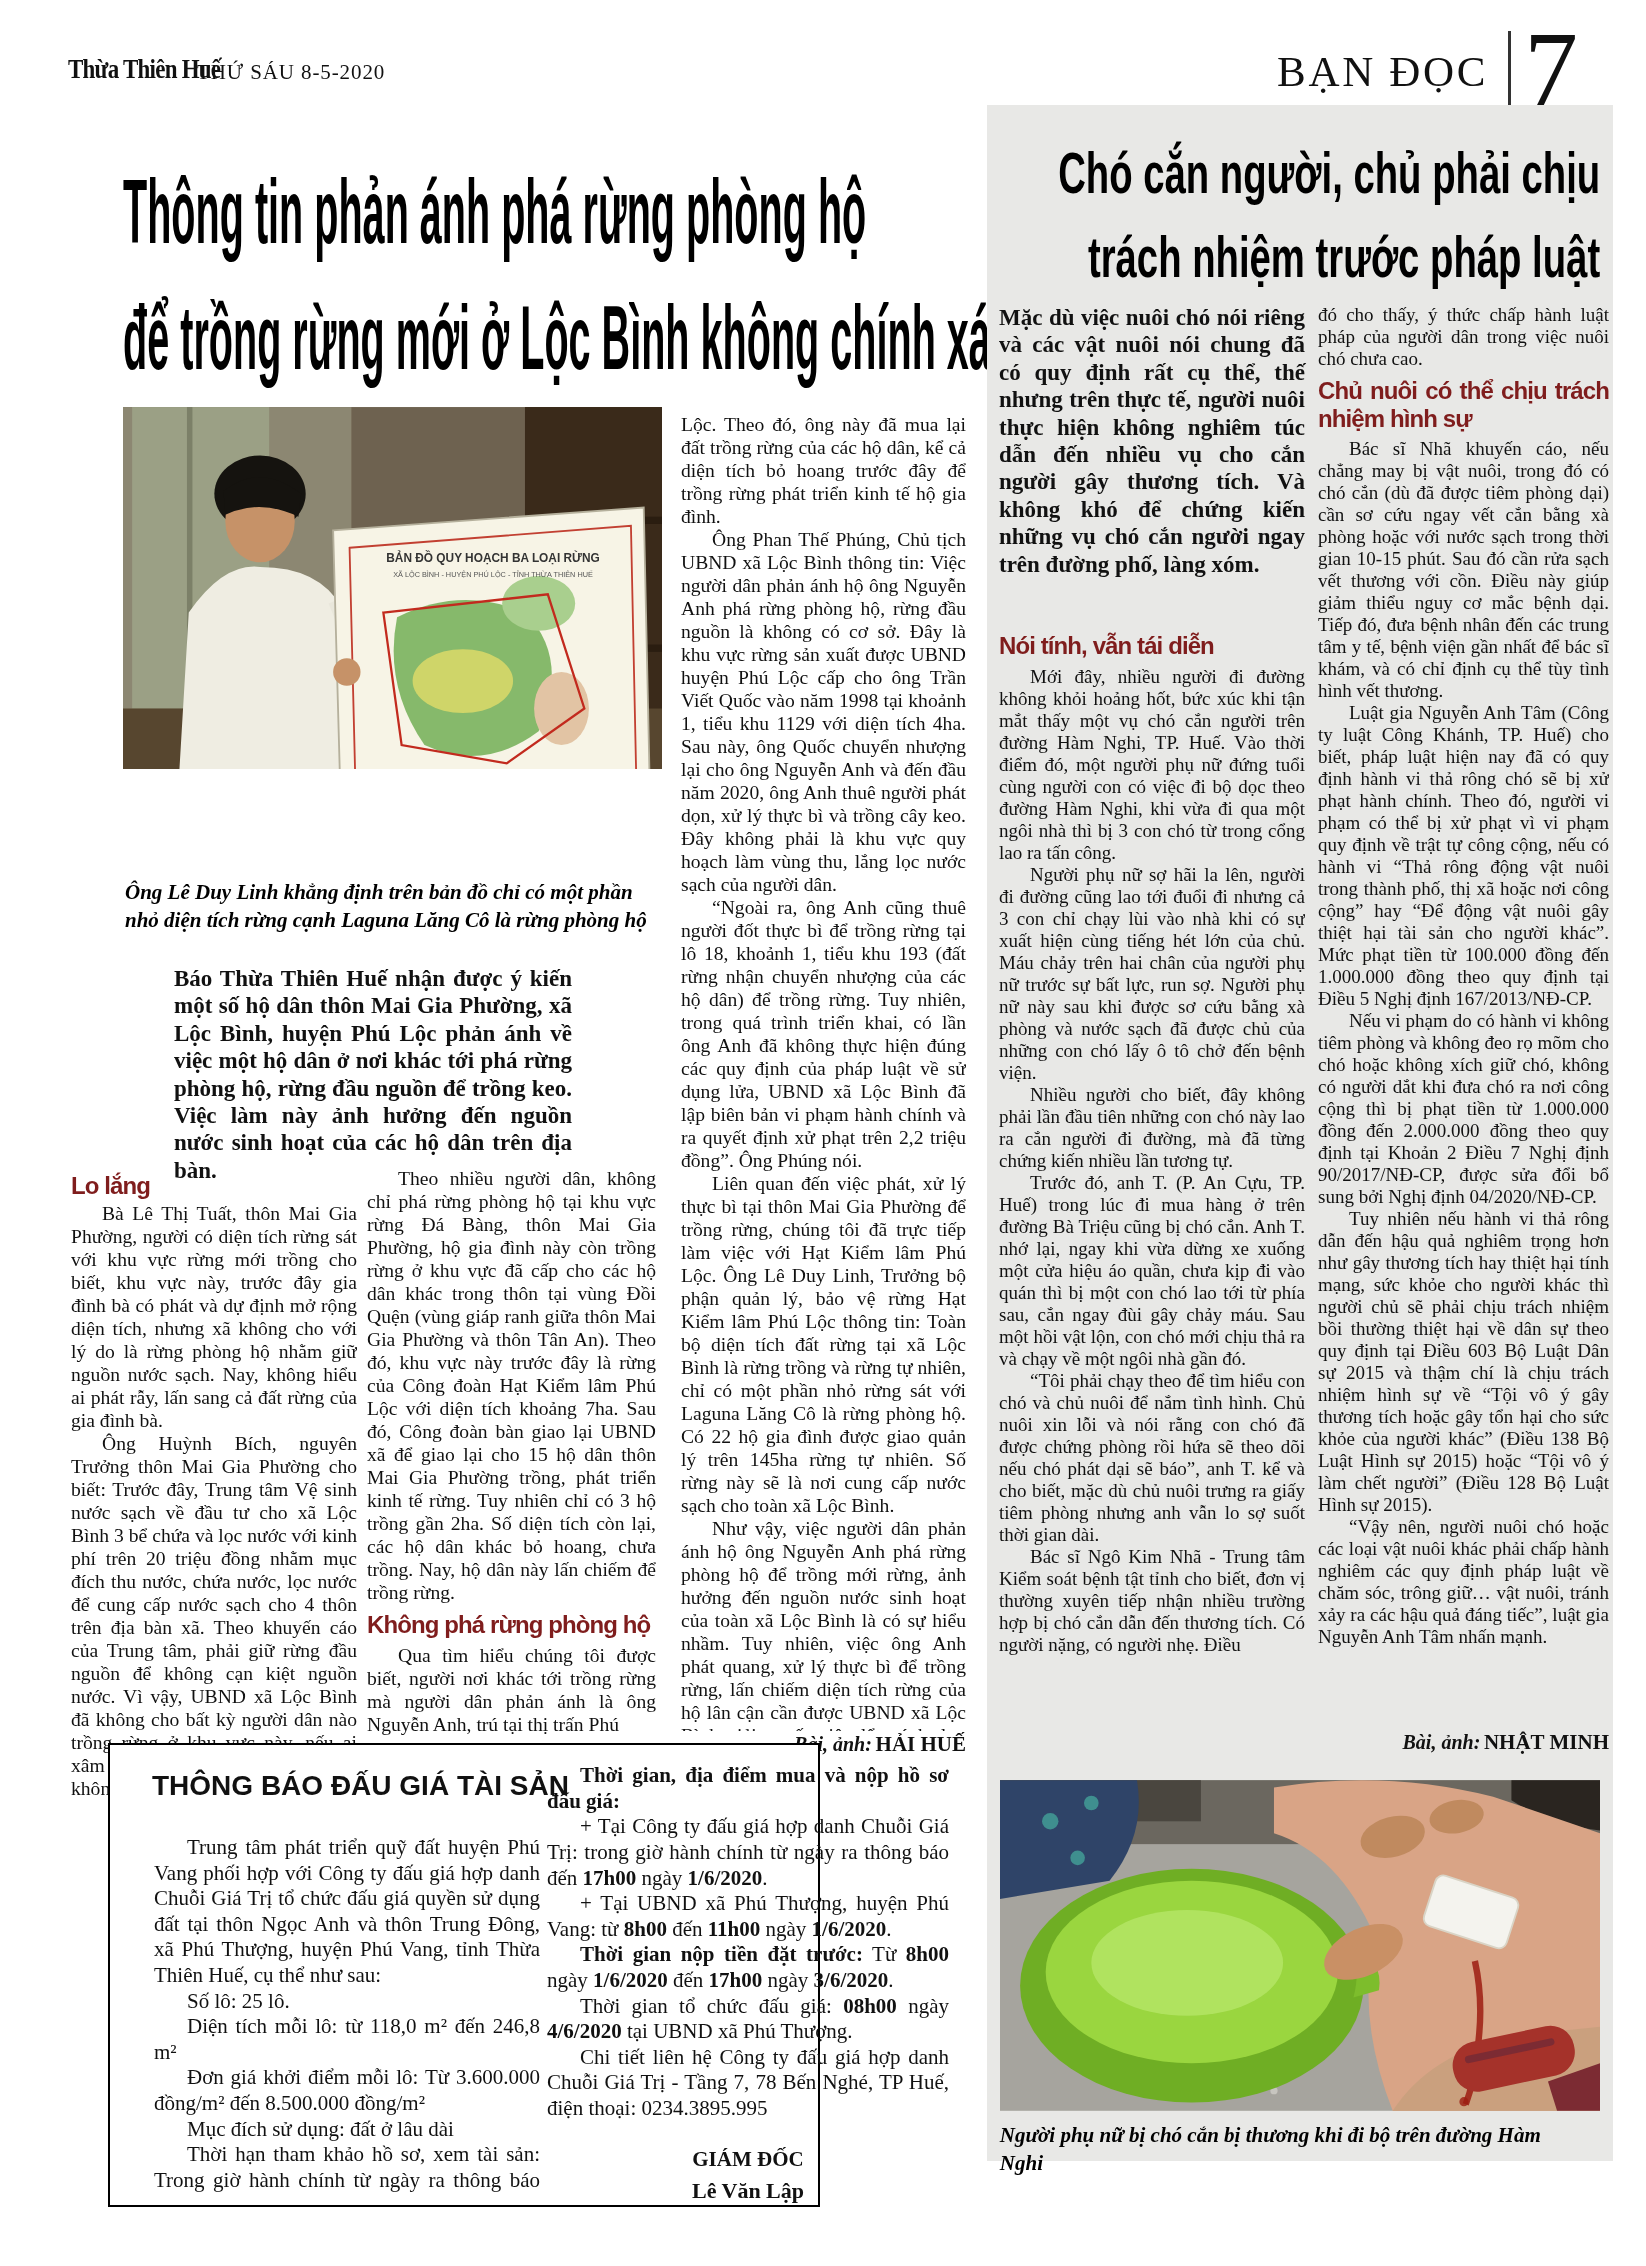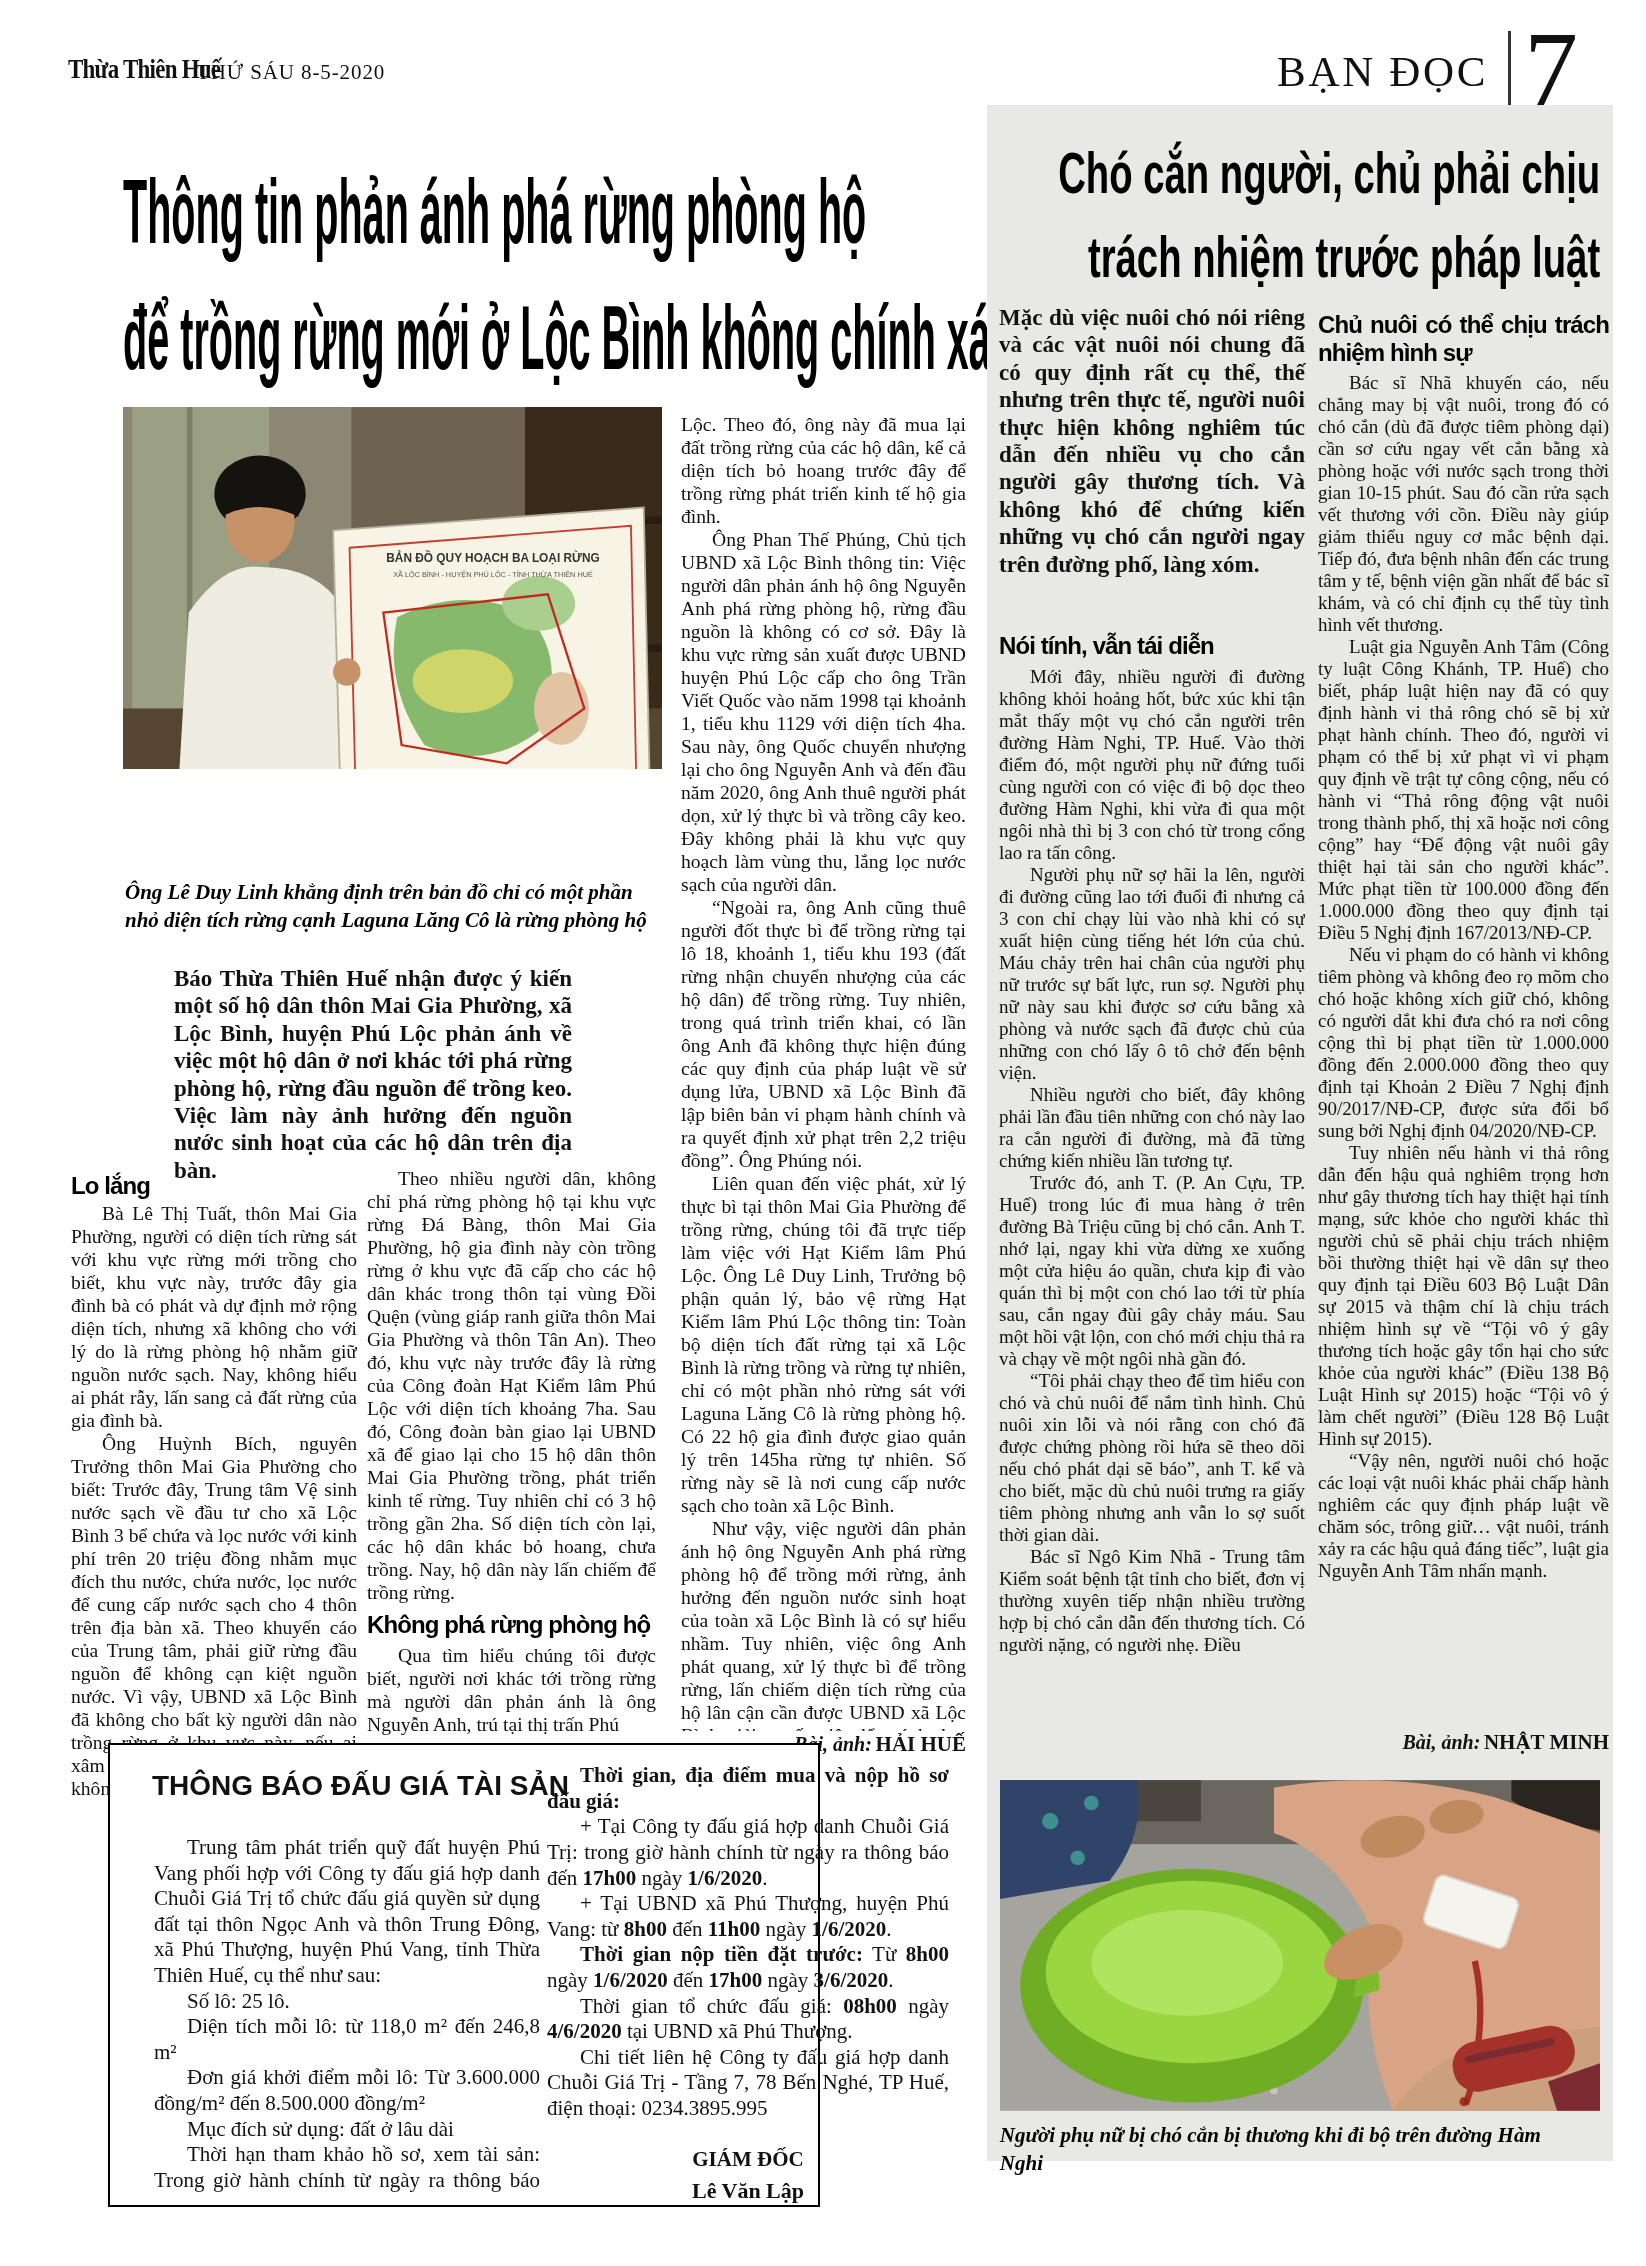--- a/index.html
+++ b/index.html
@@ -20,21 +20,21 @@
   .main-headline{left:123px;top:149px;transform:scaleX(.435);transform-origin:0 0;
                  font:700 91px/126px "Liberation Sans",sans-serif;color:#000;}
   .main-headline div{white-space:nowrap;}
 
   .photo-frame{overflow:hidden;}
   .caption{font:italic 700 21px/28px "Liberation Serif",serif;color:#000;}
   .caption1{left:125px;top:878px;width:537px;}
 
   .lead{left:174px;top:965px;width:398px;font:700 23px/27.4px "Liberation Serif",serif;text-align:justify;}
 
-  .subhead{font:700 24px/27.4px "Liberation Sans",sans-serif;letter-spacing:-0.9px;color:#000000;}
+  .subhead{font:700 24px/27.4px "Liberation Sans",sans-serif;letter-spacing:-0.9px;color:#7f1d1d;}
   .subhead-lo{left:71px;top:1172px;}
 
   .body{font:400 19.6px/23px "Liberation Serif",serif;text-align:justify;}
   .body-sm{font:400 19px/22px "Liberation Serif",serif;text-align:justify;}
   .col{overflow:hidden;}
   .para{margin:0;text-indent:31px;}
   .para.noindent{text-indent:0;}
   .para b{font-weight:700;}
   .inflow-subhead{margin:7.3px 0 5.5px 0;text-indent:0;}
 
@@ -204,20 +204,23 @@
     <div class="abs col dog-colL body-sm">
         <p class="para"><span>Mới đây, nhiều người đi đường không khỏi hoảng hốt, bức xúc khi tận mắt thấy một vụ chó cắn người trên đường Hàm Nghi, TP. Huế. Vào thời điểm đó, một người phụ nữ đứng tuổi cùng người con có việc đi bộ dọc theo đường Hàm Nghi, khi vừa đi qua một ngôi nhà thì bị 3 con chó từ trong cổng lao ra tấn công.</span></p>
         <p class="para"><span>Người phụ nữ sợ hãi la lên, người đi đường cũng lao tới đuổi đi nhưng cả 3 con chỉ chạy lùi vào nhà khi có sự xuất hiện cùng tiếng hét lớn của chủ. Máu chảy trên hai chân của người phụ nữ trước sự bất lực, run sợ. Người phụ nữ này sau khi được sơ cứu bằng xà phòng và nước sạch đã được chủ của những con chó lấy ô tô chở đến bệnh viện.</span></p>
         <p class="para"><span>Nhiều người cho biết, đây không phải lần đầu tiên những con chó này lao ra cắn người đi đường, mà đã từng chứng kiến nhiều lần tương tự.</span></p>
         <p class="para"><span>Trước đó, anh T. (P. An Cựu, TP. Huế) trong lúc đi mua hàng ở trên đường Bà Triệu cũng bị chó cắn. Anh T. nhớ lại, ngay khi vừa dừng xe xuống một cửa hiệu áo quần, chưa kịp đi vào quán thì bị một con chó lao tới từ phía sau, cắn ngay đùi gây chảy máu. Sau một hồi vật lộn, con chó mới chịu thả ra và chạy về một ngôi nhà gần đó.</span></p>
         <p class="para"><span>“Tôi phải chạy theo để tìm hiểu con chó và chủ nuôi để nắm tình hình. Chủ nuôi xin lỗi và nói rằng con chó đã được chứng phòng rồi hứa sẽ theo dõi nếu chó phát dại sẽ báo”, anh T. kể và cho biết, mặc dù chủ nuôi trưng ra giấy tiêm phòng nhưng anh vẫn lo sợ suốt thời gian dài.</span></p>
         <p class="para"><span>Bác sĩ Ngô Kim Nhã - Trung tâm Kiểm soát bệnh tật tỉnh cho biết, đơn vị thường xuyên tiếp nhận nhiều trường hợp bị chó cắn dẫn đến thương tích. Có người nặng, có người nhẹ. Điều</span></p>
       </div>
 
     <div class="abs col dog-colR body-sm">
+      <div>
+          <p class="para noindent"><span>đó cho thấy, ý thức chấp hành luật pháp của người dân trong việc nuôi chó chưa cao.</span></p>
+        </div>
       <div class="subhead inflow-subhead">Chủ nuôi có thể chịu trách nhiệm hình sự</div>
       <div>
           <p class="para"><span>Bác sĩ Nhã khuyến cáo, nếu chẳng may bị vật nuôi, trong đó có chó cắn (dù đã được tiêm phòng dại) cần sơ cứu ngay vết cắn bằng xà phòng hoặc với nước sạch trong thời gian 10-15 phút. Sau đó cần rửa sạch vết thương với cồn. Điều này giúp giảm thiểu nguy cơ mắc bệnh dại. Tiếp đó, đưa bệnh nhân đến các trung tâm y tế, bệnh viện gần nhất để bác sĩ khám, và có chỉ định cụ thể tùy tình hình vết thương.</span></p>
           <p class="para"><span>Luật gia Nguyễn Anh Tâm (Công ty luật Công Khánh, TP. Huế) cho biết, pháp luật hiện nay đã có quy định hành vi thả rông chó sẽ bị xử phạt hành chính. Theo đó, người vi phạm có thể bị xử phạt vì vi phạm quy định về trật tự công cộng, nếu có hành vi “Thả rông động vật nuôi trong thành phố, thị xã hoặc nơi công cộng” hay “Để động vật nuôi gây thiệt hại tài sản cho người khác”. Mức phạt tiền từ 100.000 đồng đến 1.000.000 đồng theo quy định tại Điều 5 Nghị định 167/2013/NĐ-CP.</span></p>
           <p class="para"><span>Nếu vi phạm do có hành vi không tiêm phòng và không đeo rọ mõm cho chó hoặc không xích giữ chó, không có người dắt khi đưa chó ra nơi công cộng thì bị phạt tiền từ 1.000.000 đồng đến 2.000.000 đồng theo quy định tại Khoản 2 Điều 7 Nghị định 90/2017/NĐ-CP, được sửa đổi bổ sung bởi Nghị định 04/2020/NĐ-CP.</span></p>
           <p class="para"><span>Tuy nhiên nếu hành vi thả rông dẫn đến hậu quả nghiêm trọng hơn như gây thương tích hay thiệt hại tính mạng, sức khỏe cho người khác thì người chủ sẽ phải chịu trách nhiệm bồi thường thiệt hại về dân sự theo quy định tại Điều 603 Bộ Luật Dân sự 2015 và thậm chí là chịu trách nhiệm hình sự về “Tội vô ý gây thương tích hoặc gây tổn hại cho sức khỏe của người khác” (Điều 138 Bộ Luật Hình sự 2015) hoặc “Tội vô ý làm chết người” (Điều 128 Bộ Luật Hình sự 2015).</span></p>
           <p class="para"><span>“Vậy nên, người nuôi chó hoặc các loại vật nuôi khác phải chấp hành nghiêm các quy định pháp luật về chăm sóc, trông giữ… vật nuôi, tránh xảy ra các hậu quả đáng tiếc”, luật gia Nguyễn Anh Tâm nhấn mạnh.</span></p>
         </div>
     </div>
 

